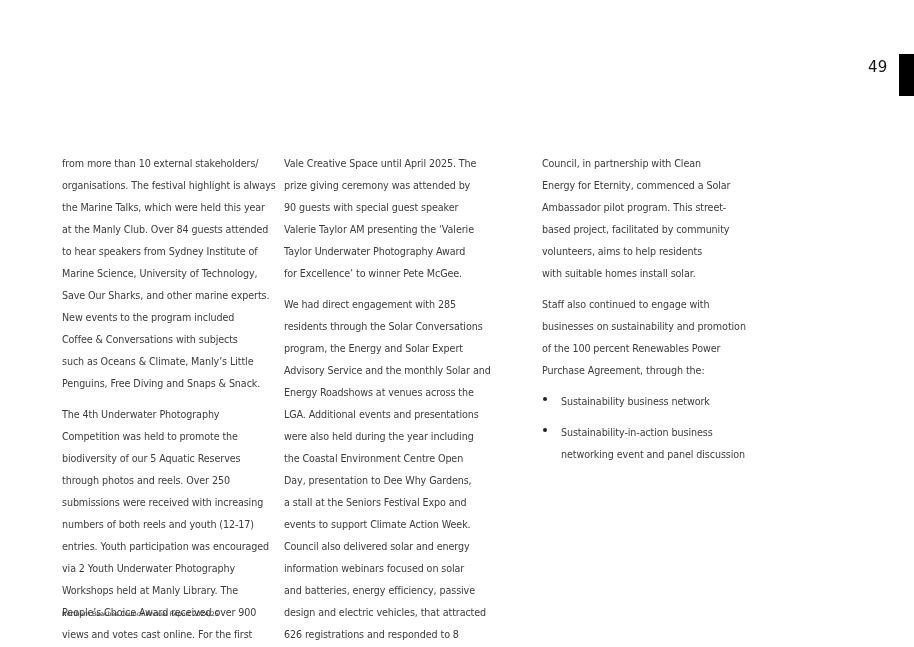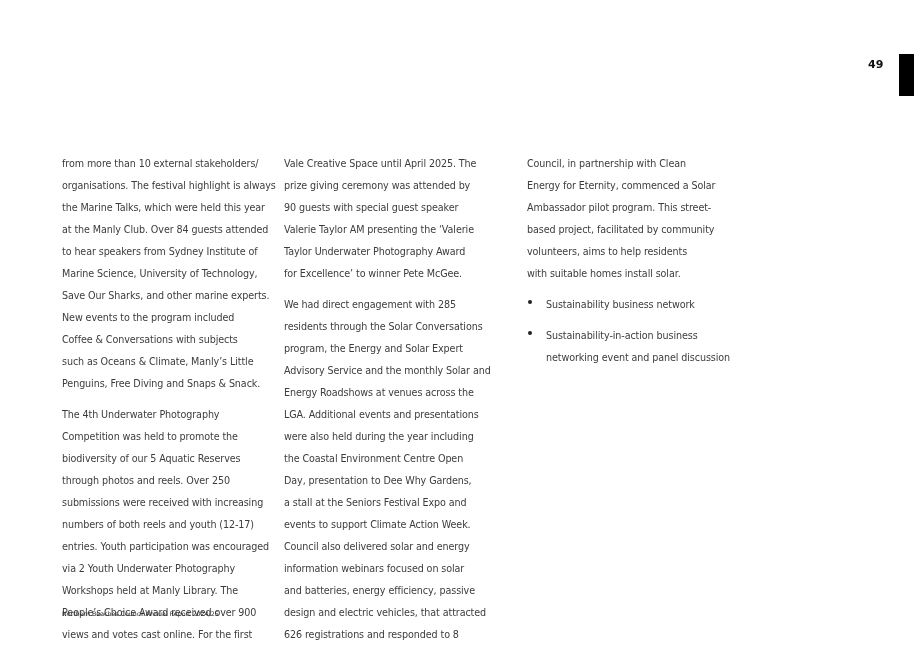--- a/index.html
+++ b/index.html
@@ -12,22 +12,22 @@
       height: 647px;
       position: relative;
       overflow: hidden;
       font-family: "DejaVu Sans", sans-serif;
       color: #3a3a3a;
     }
     .page-number {
       position: absolute;
       left: 868px;
       top: 58px;
-      font-size: 11px;
-      font-weight: bold;
+      font-size: 15px;
+      font-weight: normal;
       color: #111;
       letter-spacing: 0.2px;
     }
     .page-tab {
       position: absolute;
       left: 899px;
       top: 54px;
       width: 15px;
       height: 42px;
       background: #000;
@@ -35,21 +35,21 @@
     .column {
       position: absolute;
       top: 153px;
       font-size: 9.6px;
       line-height: 22px;
       color: #3c3c3c;
       letter-spacing: -0.1px;
     }
     .col1 { left: 62px; width: 218px; }
     .col2 { left: 284px; width: 218px; }
-    .col3 { left: 527px; width: 215px; }
+    .col3 { left: 542px; width: 215px; }
     .column p {
       margin: 0 0 9px 0;
       white-space: pre-line;
     }
     ul.bullets {
       list-style: none;
       margin: 0;
       padding: 0;
     }
     ul.bullets li {
@@ -136,20 +136,24 @@
 resident queries throughout the year.</p>
 </div>
 
 <div class="column col3">
   <p>Council, in partnership with Clean
 Energy for Eternity, commenced a Solar
 Ambassador pilot program. This street-
 based project, facilitated by community
 volunteers, aims to help residents
 with suitable homes install solar.</p>
+  <p>Staff also continued to engage with
+businesses on sustainability and promotion
+of the 100 percent Renewables Power
+Purchase Agreement, through the:</p>
   <ul class="bullets">
     <li><span class="dot"></span><span>Sustainability business network</span></li>
     <li><span class="dot"></span><span>Sustainability-in-action business
 networking event and panel discussion</span></li>
   </ul>
 </div>
 
 <div class="footer">Northern Beaches Council Annual Report 2024/25</div>
 
 </body></html>

